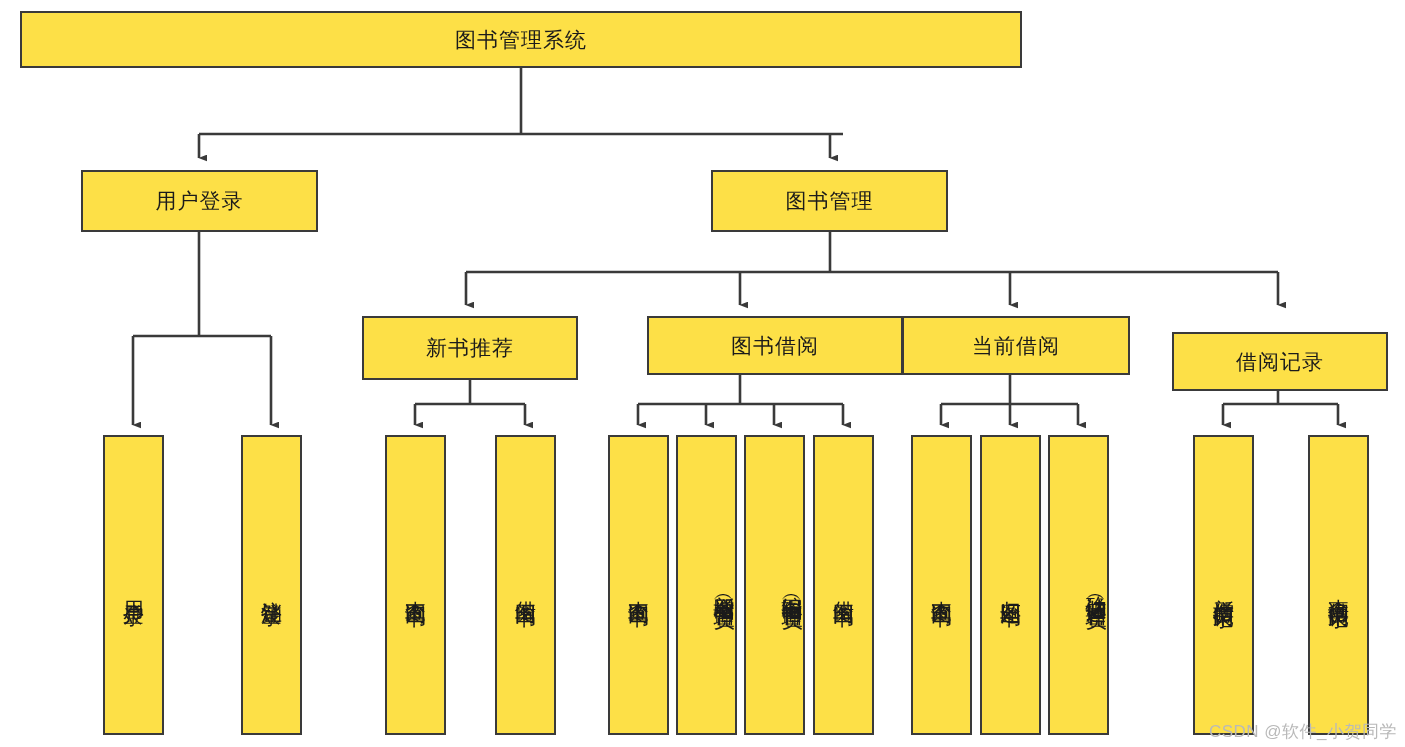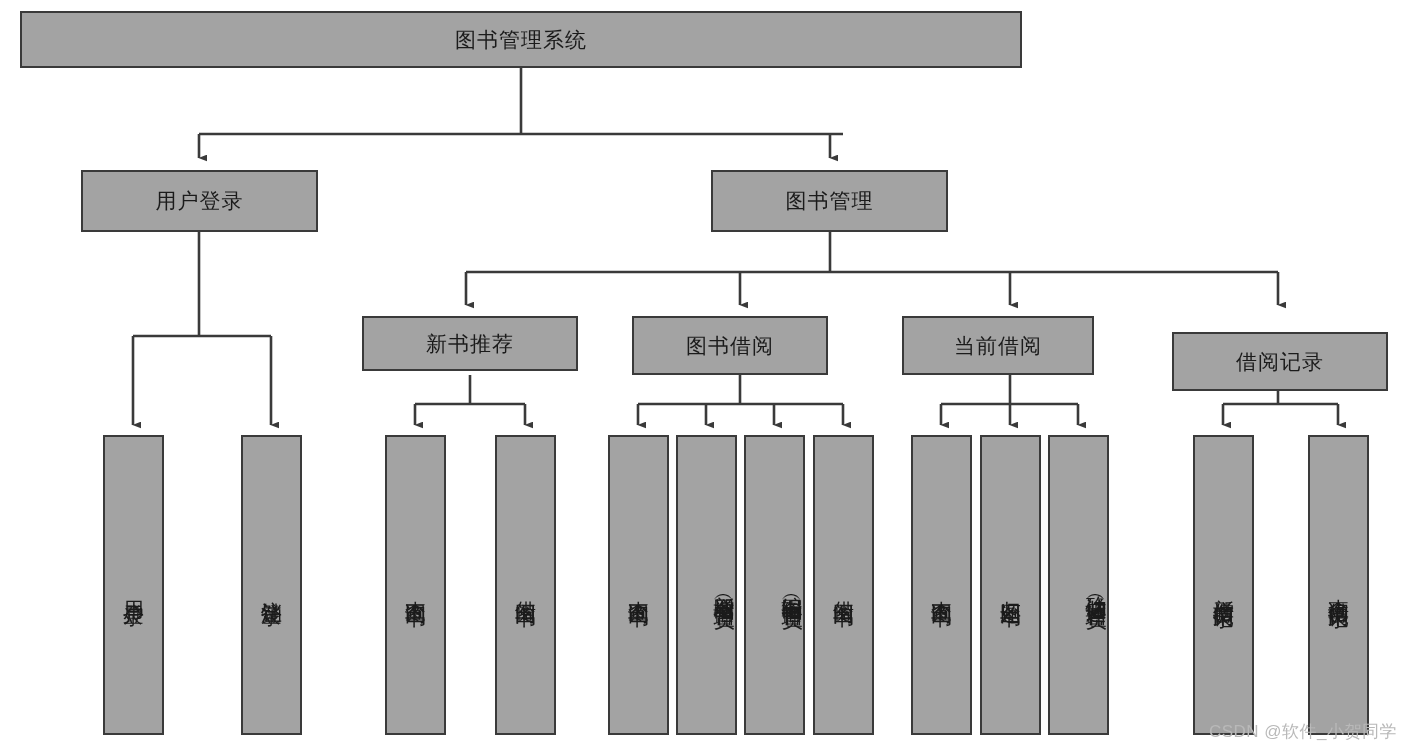--- a/index.html
+++ b/index.html
@@ -21,21 +21,21 @@
     position: absolute;
     left: 0;
     top: 0;
     width: 1405px;
     height: 747px;
     pointer-events: none;
   }
   .node {
     position: absolute;
     box-sizing: border-box;
-    background: #a3a3a3;
+    background: #fde047;
     border: 2.5px solid #3a3a3a;
     display: flex;
     align-items: center;
     justify-content: center;
     color: #1b1b1b;
   }
   .node.horiz {
     font-size: 21px;
     letter-spacing: 1px;
   }
@@ -126,27 +126,27 @@
     <span class="node-label">图书管理系统</span>
   </div>
 
   <div class="node horiz" style="left:81px; top:170px; width:237px; height:62px;">
     <span class="node-label">用户登录</span>
   </div>
   <div class="node horiz" style="left:711px; top:170px; width:237px; height:62px;">
     <span class="node-label">图书管理</span>
   </div>
 
-  <div class="node horiz" style="left:362px; top:316px; width:216px; height:55px;">
+  <div class="node horiz" style="left:362px; top:316px; width:216px; height:64px;">
     <span class="node-label">新书推荐</span>
   </div>
-  <div class="node horiz" style="left:632px; top:316px; width:196px; height:59px;">
+  <div class="node horiz" style="left:647px; top:316px; width:256px; height:59px;">
     <span class="node-label">图书借阅</span>
   </div>
-  <div class="node horiz" style="left:902px; top:316px; width:192px; height:59px;">
+  <div class="node horiz" style="left:902px; top:316px; width:228px; height:59px;">
     <span class="node-label">当前借阅</span>
   </div>
   <div class="node horiz" style="left:1172px; top:316px; width:216px; height:59px;margin-top:16px;">
     <span class="node-label">借阅记录</span>
   </div>
 
   <div class="node vert tall" style="left:103px; top:435px; width:61px; height:300px;">
     <span class="node-label">用户登录</span>
   </div>
   <div class="node vert tall" style="left:241px; top:435px; width:61px; height:300px;">

